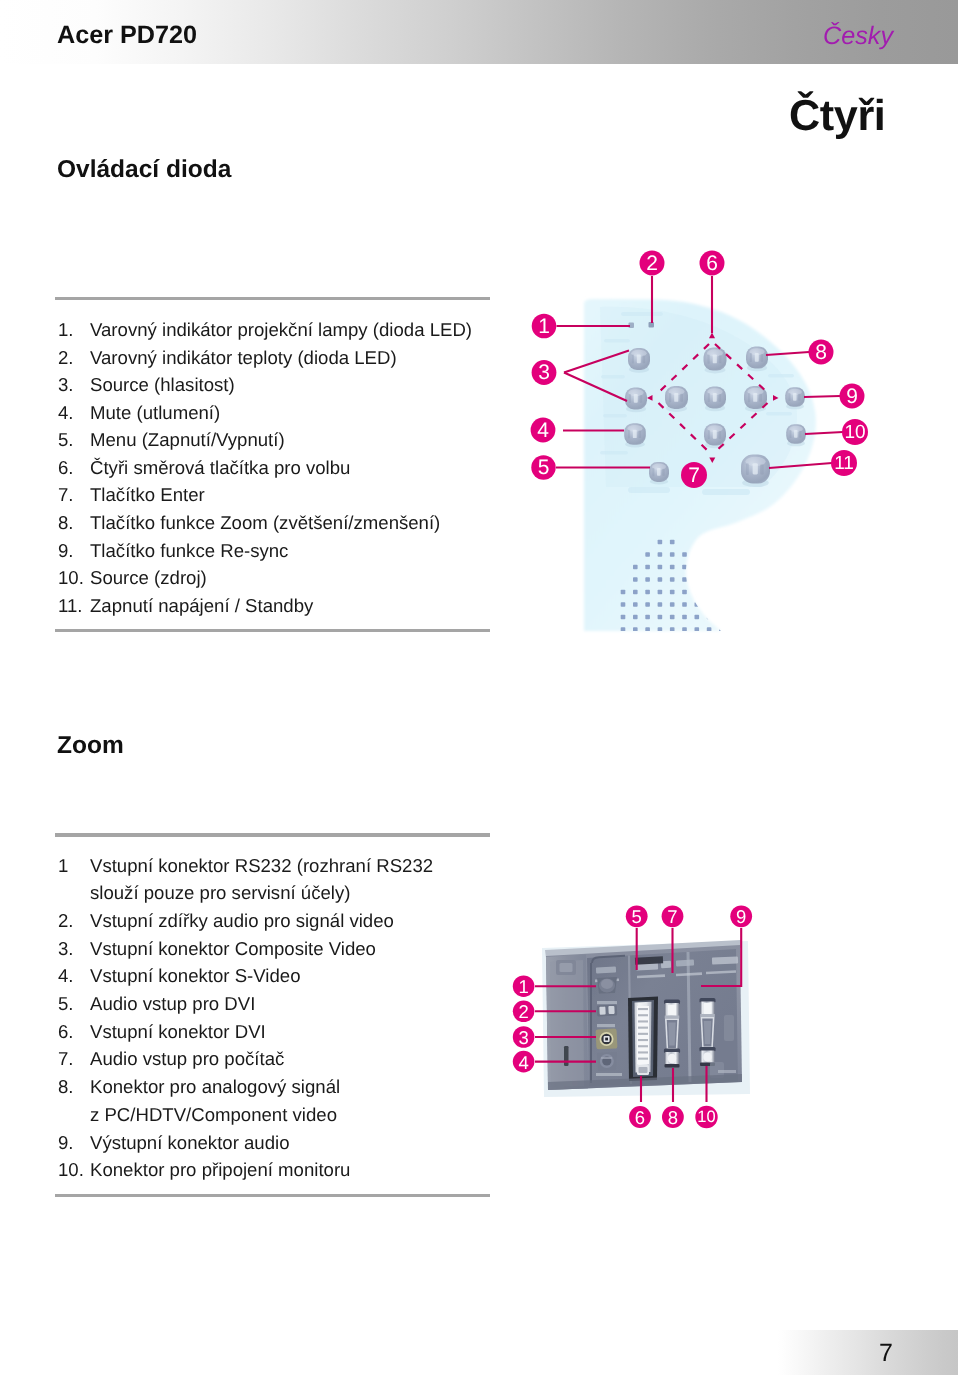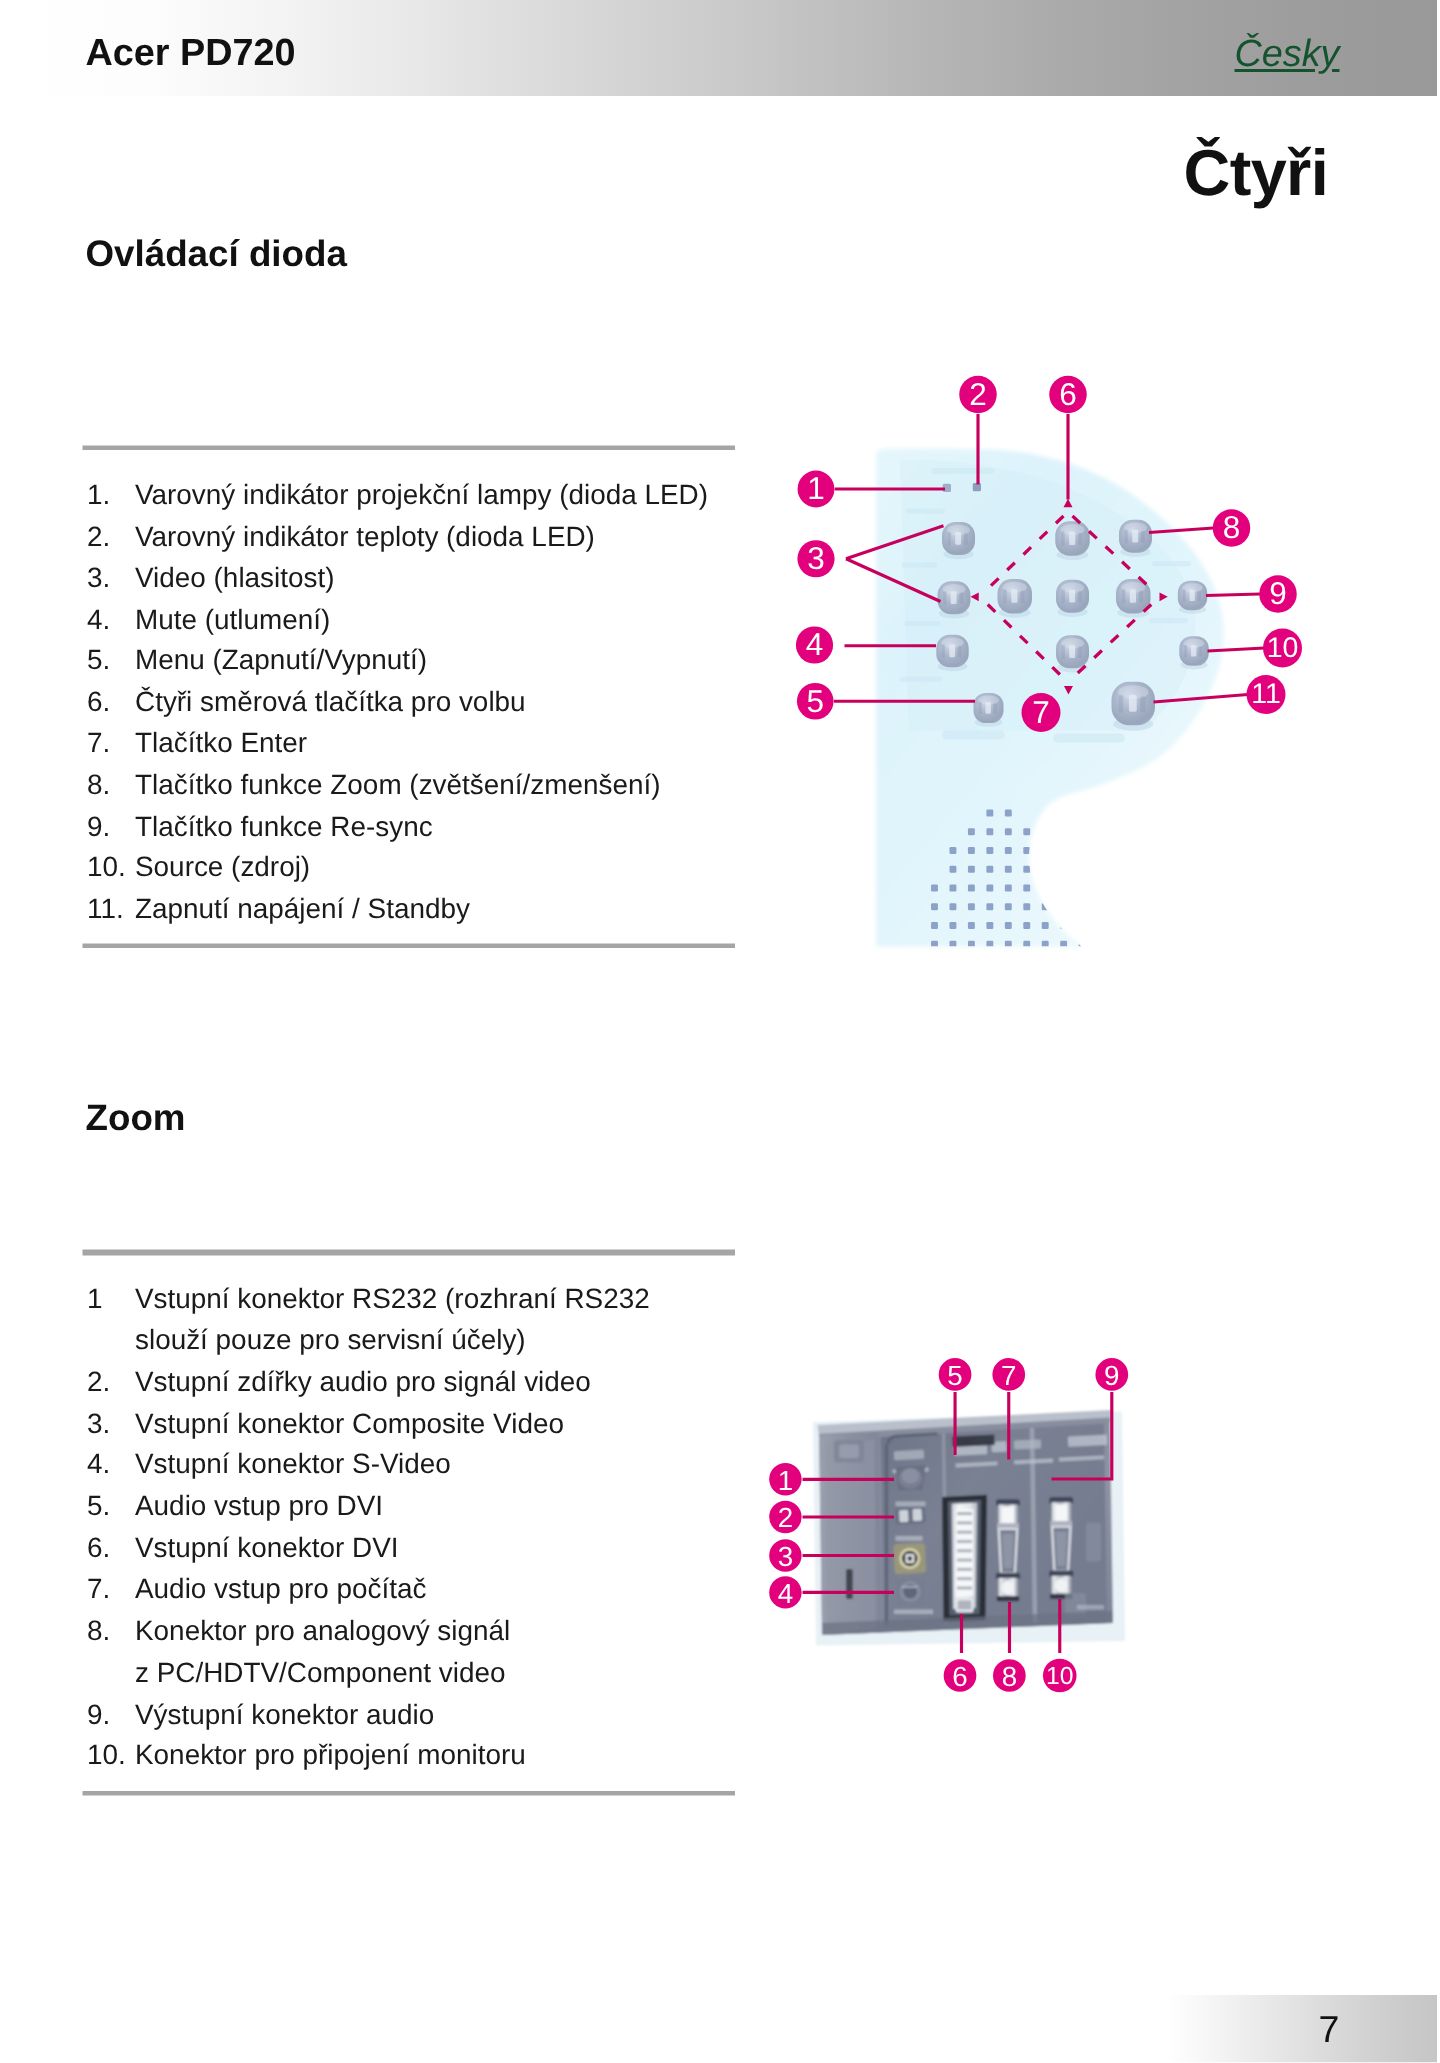--- a/index.html
+++ b/index.html
@@ -6,21 +6,21 @@
   html,body{margin:0;padding:0;}
   body{width:960px;height:1375px;background:#fff;
        font-family:"Liberation Sans",sans-serif;position:relative;overflow:hidden;
        -webkit-font-smoothing:antialiased;-moz-osx-font-smoothing:grayscale;text-rendering:geometricPrecision;}
   .page{position:absolute;left:0;top:0;width:960px;height:1110px;}
   
   .page{opacity:0.999;}
   .hdrbar{position:absolute;left:0;top:0;width:958px;height:64px;
      background:linear-gradient(to right,#ffffff 0%,#fdfdfd 10%,#f4f4f4 19%,#e9e9e9 28%,#dcdcdc 37%,#cfcfcf 47%,#c2c2c2 56%,#b5b5b5 65%,#aaaaaa 74%,#a2a2a2 83%,#9c9c9c 92%,#999999 100%);}
   .hdr-title{position:absolute;left:57px;top:22.5px;font-size:25.2px;font-weight:bold;color:#111;line-height:1;}
-  .hdr-lang{position:absolute;left:823px;top:23.5px;font-size:25.2px;font-style:italic;color:#14532d;line-height:1;text-decoration:underline;}
+  .hdr-lang{position:absolute;left:823px;top:23.5px;font-size:25.2px;font-style:italic;color:#a21caf;line-height:1;}
   .chapter{position:absolute;left:789px;top:95px;font-size:43.2px;font-weight:bold;color:#111;line-height:1;letter-spacing:-0.4px;}
   .sec-title{position:absolute;left:57px;font-size:24.5px;font-weight:bold;color:#111;line-height:1;}
   .rule{position:absolute;height:3.4px;background:#a5a5a5;}
   .lst{position:absolute;font-size:18.6px;color:#1a1a1a;line-height:1;}
   .lrow{position:absolute;white-space:nowrap;}
   .lnum{position:absolute;left:0;top:0;}
   .ltxt{position:absolute;left:32px;top:0;}
   .ftrbar{position:absolute;left:778px;top:1330px;width:180px;height:45px;
      background:linear-gradient(to right,#ffffff 0%,#f8f8f8 12%,#eeeeee 28%,#e4e4e4 45%,#d9d9d9 62%,#d0d0d0 78%,#c9c9c9 92%,#c6c6c6 100%);}
   .ftr-num{position:absolute;left:879px;top:1341px;font-size:25px;color:#111;line-height:1;}
@@ -41,21 +41,21 @@
 <div class="lrow" style="top:0.0px">
         <span class="lnum">1.</span>
         <span class="ltxt">Varovný indikátor projekční lampy (dioda LED)</span>
       </div>
 <div class="lrow" style="top:27.6px">
         <span class="lnum">2.</span>
         <span class="ltxt">Varovný indikátor teploty (dioda LED)</span>
       </div>
 <div class="lrow" style="top:55.1px">
         <span class="lnum">3.</span>
-        <span class="ltxt">Video (hlasitost)</span>
+        <span class="ltxt">Source (hlasitost)</span>
       </div>
 <div class="lrow" style="top:82.7px">
         <span class="lnum">4.</span>
         <span class="ltxt">Mute (utlumení)</span>
       </div>
 <div class="lrow" style="top:110.2px">
         <span class="lnum">5.</span>
         <span class="ltxt">Menu (Zapnutí/Vypnutí)</span>
       </div>
 <div class="lrow" style="top:137.8px">

